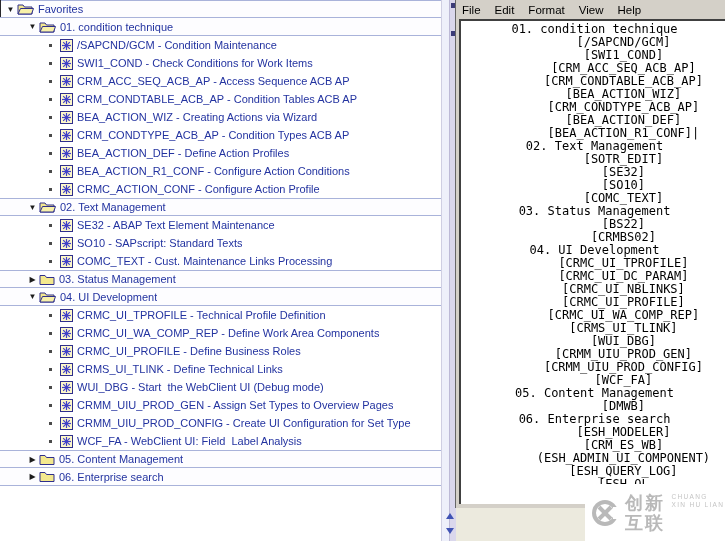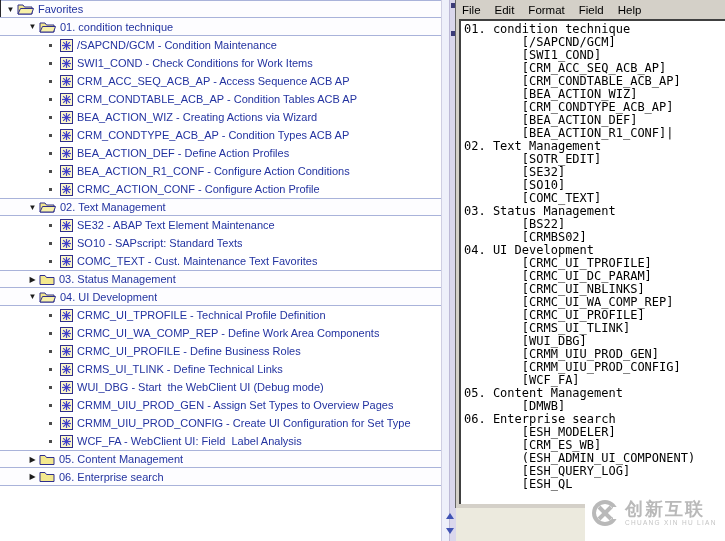--- a/index.html
+++ b/index.html
@@ -28,37 +28,37 @@
   .sqbtn{position:absolute;left:9px;width:5px;height:5px;background:#3c3c78;}
   .sarrow{position:absolute;left:4px;width:0;height:0;border-left:4px solid transparent;
           border-right:4px solid transparent;}
   .sarrow.up{border-bottom:6px solid #4053b4;}
   .sarrow.dn{border-top:6px solid #4053b4;}
 
   .topleft-tick{position:absolute;left:0;top:0;width:1px;height:17px;background:#26262b;}
 
   
   .notepad{position:absolute;left:455px;top:0;width:270px;height:508px;background:#d4d0c8;
-           border-left:1px solid #666;box-sizing:border-box;}
+           border-left:1px solid #666;box-sizing:border-box;text-align:center;}
   .menubar{display:flex;align-items:center;height:19px;padding-left:6px;gap:14px;}
   .menu-item{font-size:11.5px;color:#000;cursor:default;}
   .editor{position:absolute;left:3px;top:19px;right:0;bottom:4px;background:#fff;
           border-top:2px solid #404040;border-left:2px solid #404040;box-sizing:border-box;
           overflow:hidden;padding:2px 0 0 3px;}
   .tline{font-family:"DejaVu Sans Mono",monospace;font-size:12px;line-height:13px;
          color:#000;white-space:pre;}
 
   
   .bottom-strip{position:absolute;left:456px;top:508px;width:269px;height:33px;background:#eceade;}
 
   
   .watermark{position:absolute;left:585px;top:484px;width:140px;height:57px;background:#fff;
              display:flex;align-items:center;}
   .wm-circle{margin-left:6px;flex:0 0 auto;}
-  .wm-texts{margin-left:6px;display:flex;flex-direction:column;}
+  .wm-texts{margin-left:6px;display:flex;}
   .wm-title{font-size:18px;font-weight:bold;color:#b9b9b9;letter-spacing:2px;line-height:20px;}
   .wm-sub{font-size:6.5px;color:#c4c4c4;letter-spacing:1.3px;line-height:8px;}
 </style>
 </head>
 <body>
 
 <div class="screen">
 
   <div class="tree">
       <div class="row frow lvl0"><span class="arr">▼</span><svg class="fold" width="17" height="14" viewBox="0 0 17 14">
@@ -173,21 +173,21 @@
           </g>
         </svg><span class="lbl">SO10 - SAPscript: Standard Texts</span></div>
       <div class="row irow"><span class="bullet"></span><svg class="txic" width="13" height="13" viewBox="0 0 13 13">
           <rect x="0.5" y="0.5" width="12" height="12" fill="#fdf8c9" stroke="#2f2f8c"></rect>
           <g stroke="#4040c8" stroke-width="1.2">
             <line x1="6.5" y1="2" x2="6.5" y2="11"></line>
             <line x1="2" y1="6.5" x2="11" y2="6.5"></line>
             <line x1="3.2" y1="3.2" x2="9.8" y2="9.8"></line>
             <line x1="9.8" y1="3.2" x2="3.2" y2="9.8"></line>
           </g>
-        </svg><span class="lbl">COMC_TEXT - Cust. Maintenance Text Favorites</span></div>
+        </svg><span class="lbl">COMC_TEXT - Cust. Maintenance Links Processing</span></div>
       <div class="row frow lvl1"><span class="arr">▶</span><svg class="fold" width="16" height="13" viewBox="0 0 16 13">
           <path d="M1 2.5 L6 2.5 L7.5 4.5 L15 4.5 L15 11.5 L1 11.5 Z" fill="#f3e88e" stroke="#2f2f8c"></path>
         </svg><span class="lbl">03. Status Management</span></div>
       <div class="row frow lvl1"><span class="arr">▼</span><svg class="fold" width="17" height="14" viewBox="0 0 17 14">
           <path d="M1 3 L6 3 L7.5 5 L15 5 L15 12 L1 12 Z" fill="#f3e88e" stroke="#2f2f8c"></path>
           <path d="M3.5 6.5 L16.5 6.5 L14.5 12 L1 12 Z" fill="#f8f1a8" stroke="#2f2f8c"></path>
         </svg><span class="lbl">04. UI Development</span></div>
       <div class="row irow"><span class="bullet"></span><svg class="txic" width="13" height="13" viewBox="0 0 13 13">
           <rect x="0.5" y="0.5" width="12" height="12" fill="#fdf8c9" stroke="#2f2f8c"></rect>
           <g stroke="#4040c8" stroke-width="1.2">
@@ -276,21 +276,21 @@
     <div class="sarrow dn" style="bottom:7px"></div>
   </div>
 
   <div class="topleft-tick"></div>
 
   <div class="notepad">
     <div class="menubar">
         <span class="menu-item">File</span>
         <span class="menu-item">Edit</span>
         <span class="menu-item">Format</span>
-        <span class="menu-item">Field</span>
+        <span class="menu-item">View</span>
         <span class="menu-item">Help</span>
       </div>
     <div class="editor">
         <div class="tline">01. condition technique</div>
         <div class="tline">        [/SAPCND/GCM]</div>
         <div class="tline">        [SWI1_COND]</div>
         <div class="tline">        [CRM_ACC_SEQ_ACB_AP]</div>
         <div class="tline">        [CRM_CONDTABLE_ACB_AP]</div>
         <div class="tline">        [BEA_ACTION_WIZ]</div>
         <div class="tline">        [CRM_CONDTYPE_ACB_AP]</div>
@@ -301,22 +301,22 @@
         <div class="tline">        [SE32]</div>
         <div class="tline">        [SO10]</div>
         <div class="tline">        [COMC_TEXT]</div>
         <div class="tline">03. Status Management</div>
         <div class="tline">        [BS22]</div>
         <div class="tline">        [CRMBS02]</div>
         <div class="tline">04. UI Development</div>
         <div class="tline">        [CRMC_UI_TPROFILE]</div>
         <div class="tline">        [CRMC_UI_DC_PARAM]</div>
         <div class="tline">        [CRMC_UI_NBLINKS]</div>
+        <div class="tline">        [CRMC_UI_PROFILE]</div>
         <div class="tline">        [CRMC_UI_WA_COMP_REP]</div>
-        <div class="tline">        [CRMC_UI_PROFILE]</div>
         <div class="tline">        [CRMS_UI_TLINK]</div>
         <div class="tline">        [WUI_DBG]</div>
         <div class="tline">        [CRMM_UIU_PROD_GEN]</div>
         <div class="tline">        [CRMM_UIU_PROD_CONFIG]</div>
         <div class="tline">        [WCF_FA]</div>
         <div class="tline">05. Content Management</div>
         <div class="tline">        [DMWB]</div>
         <div class="tline">06. Enterprise search</div>
         <div class="tline">        [ESH_MODELER]</div>
         <div class="tline">        [CRM_ES_WB]</div>

